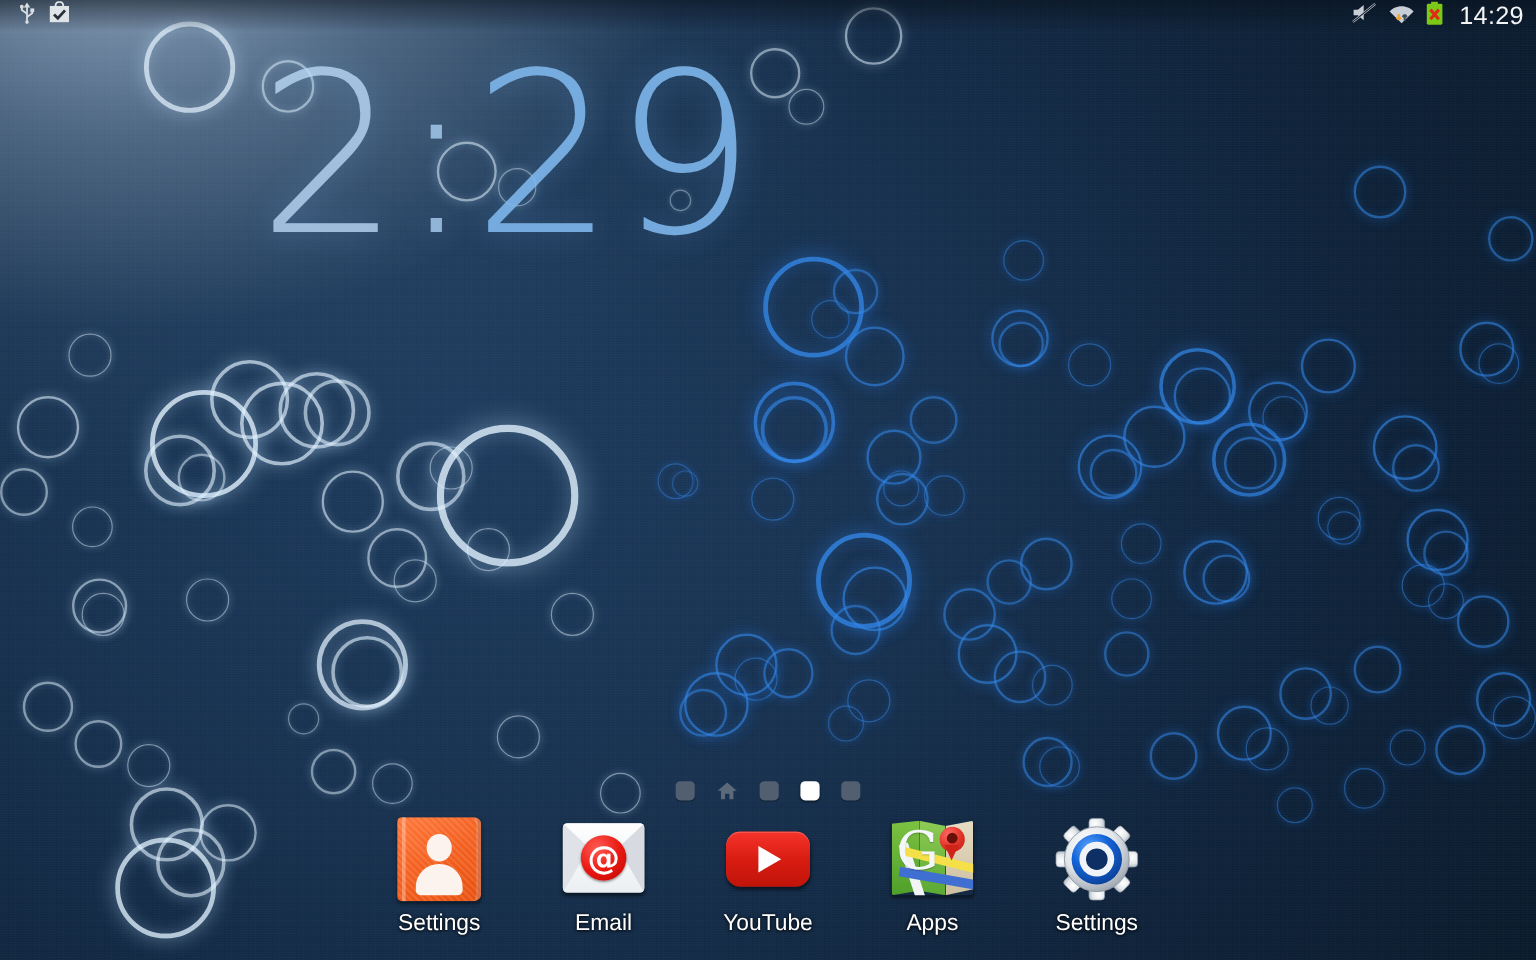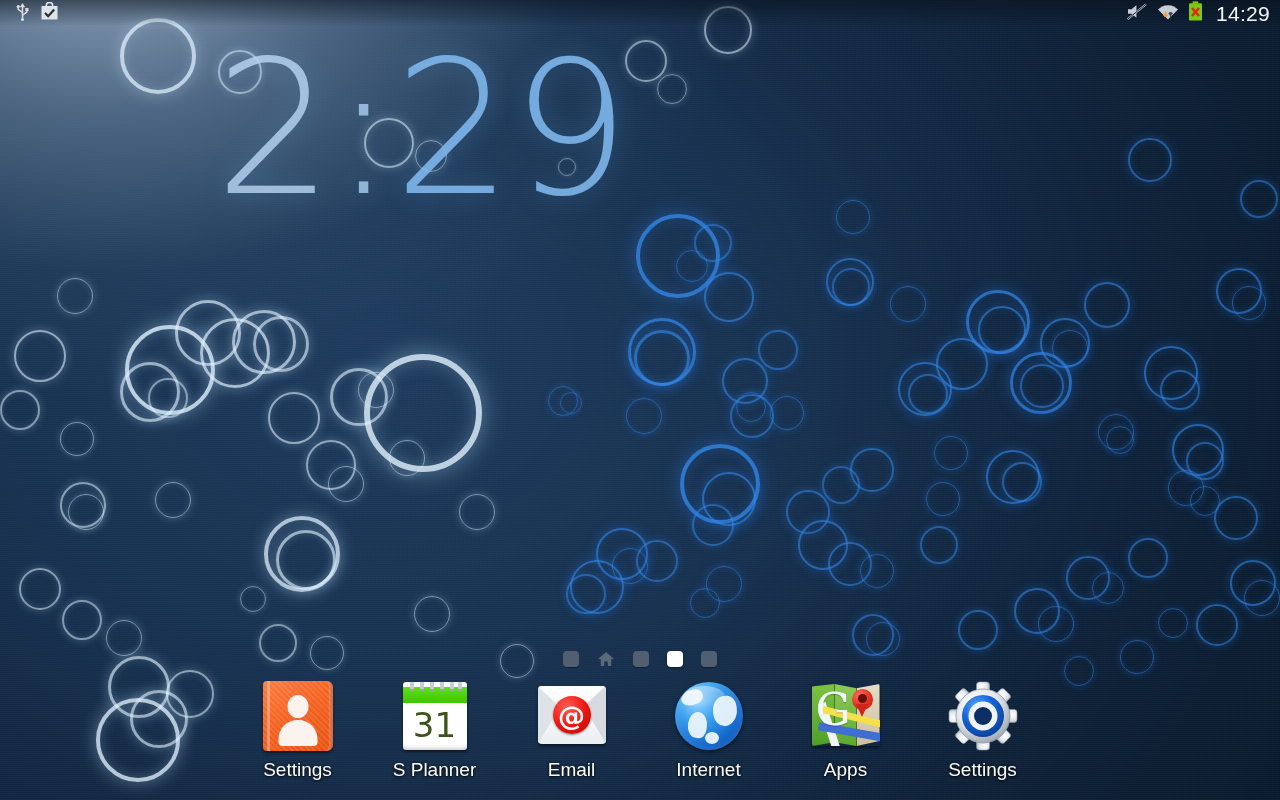--- a/index.html
+++ b/index.html
@@ -534,63 +534,42 @@
       <div class="app-icon">
         <div class="ic-contacts">
             <span class="spine"></span>
             <span class="head"></span>
             <span class="body"></span>
           </div>
       </div>
       <div class="app-label">Settings</div>
     </div>
 
-    <div class="app">
-      <div class="app-icon">
-        <div class="ic-cal">
-          <span class="top"></span>
-          <span class="rings">
-              <i style="left:7px"></i>
-              <i style="left:17px"></i>
-              <i style="left:27px"></i>
-              <i style="left:37px"></i>
-              <i style="left:47px"></i>
-              <i style="left:55px"></i>
-            </span>
-          <span class="num">31</span>
-        </div>
-      </div>
-      <div class="app-label">S Planner</div>
-    </div>
 
     <div class="app">
       <div class="app-icon">
         <div class="ic-mail">
           <span class="flapL"></span>
             <span class="flapR"></span>
             <span class="vfold"></span>
           <span class="at">@</span>
         </div>
       </div>
       <div class="app-label">Email</div>
     </div>
 
+
     <div class="app">
       <div class="app-icon">
-        <div class="ic-globe">
-          <span class="land l1"></span>
-            <span class="land l2"></span>
-          <span class="land l3"></span>
-            <span class="land l4"></span>
-          <span class="gloss"></span>
-        </div>
+        <div class="ic-yt">
+            <span class="play"></span>
+          </div>
       </div>
-      <div class="app-label">Internet</div>
-    </div>
-
+      <div class="app-label">YouTube</div>
+    </div>
 
     <div class="app">
       <div class="app-icon">
         <div class="ic-maps">
           <span class="panel p1"></span>
             <span class="panel p2"></span>
             <span class="panel p3"></span>
           <span class="road-w"></span>
             <span class="road-y"></span>
             <span class="road-b"></span>

